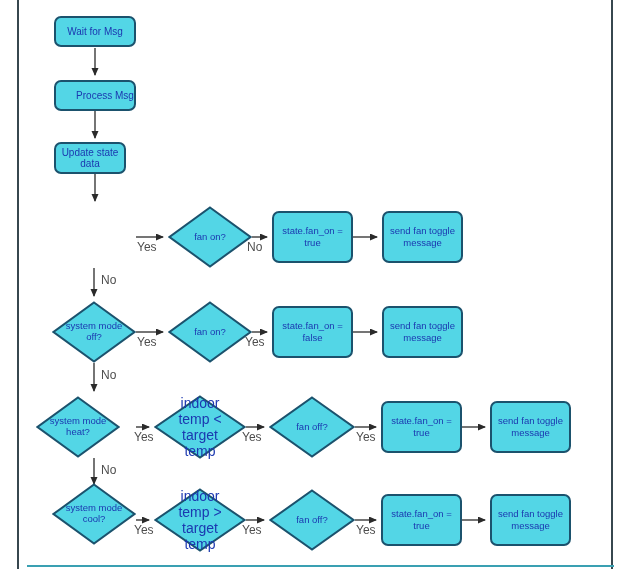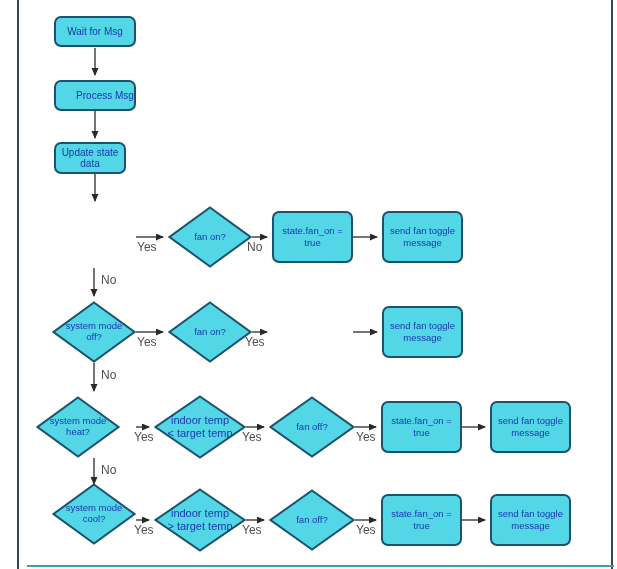--- a/index.html
+++ b/index.html
@@ -19,21 +19,21 @@
   .action{
     background:#53d6e6;border:2px solid #1b526d;border-radius:7px;
     color:#1b38b0;font-size:9.5px;line-height:1.25;padding:2px 6px;
   }
   .diamond{background:transparent;}
   .diamond svg{position:absolute;left:0;top:0;width:100%;height:100%;}
   .diamond .dlabel{
     position:relative;z-index:1;color:#1b38b0;font-size:9.5px;line-height:1.15;
     max-width:72%;text-align:center;
   }
-  .diamond.wide .dlabel{font-size:11px;}
+  .diamond.wide .dlabel{font-size:14px;}
   .edge-label{position:absolute;color:#4d4d4d;font-size:12px;line-height:1;}
   #edges{position:absolute;left:0;top:0;width:617px;height:569px;pointer-events:none;}
 </style>
 </head>
 <body>
 
 <div id="canvas">
 
   <div class="frame-line frame-left"></div>
   <div class="frame-line frame-right"></div>
@@ -91,20 +91,21 @@
       <polygon points="42,1.5 82.5,31 42,60.5 1.5,31" fill="#53d6e6" stroke="#1b526d" stroke-width="2"></polygon>
       </svg>
     <span class="dlabel">system mode off?</span>
   </div>
   <div class="node diamond" style="left:168px;top:301px;width:84px;height:62px;">
     <svg viewBox="0 0 84 62" preserveAspectRatio="none">
       <polygon points="42,1.5 82.5,31 42,60.5 1.5,31" fill="#53d6e6" stroke="#1b526d" stroke-width="2"></polygon>
       </svg>
     <span class="dlabel">fan on?</span>
   </div>
+  <div class="node action" style="left:272px;top:306px;width:81px;height:52px;">state.fan_on = false</div>
   <div class="node action" style="left:382px;top:306px;width:81px;height:52px;">send fan toggle message</div>
 
   <div class="node diamond" style="left:36px;top:396px;width:84px;height:62px;">
     <svg viewBox="0 0 84 62" preserveAspectRatio="none">
       <polygon points="42,1.5 82.5,31 42,60.5 1.5,31" fill="#53d6e6" stroke="#1b526d" stroke-width="2"></polygon>
       </svg>
     <span class="dlabel">system mode heat?</span>
   </div>
   <div class="node diamond wide" style="left:154px;top:395px;width:92px;height:64px;">
     <svg viewBox="0 0 92 64" preserveAspectRatio="none">

